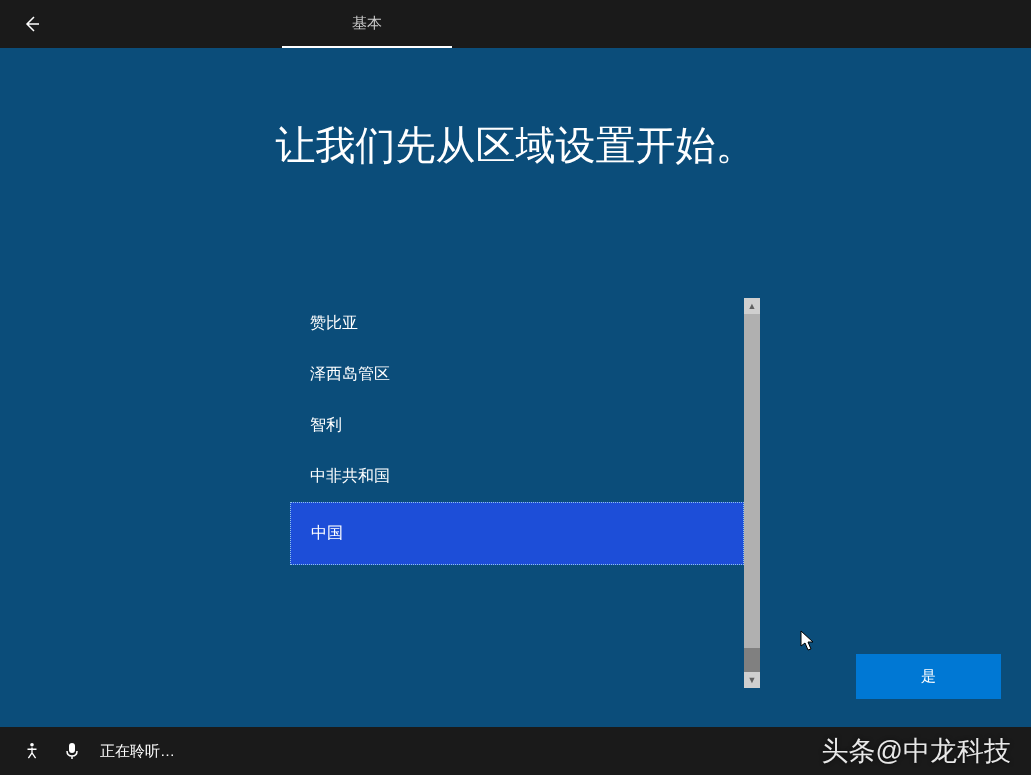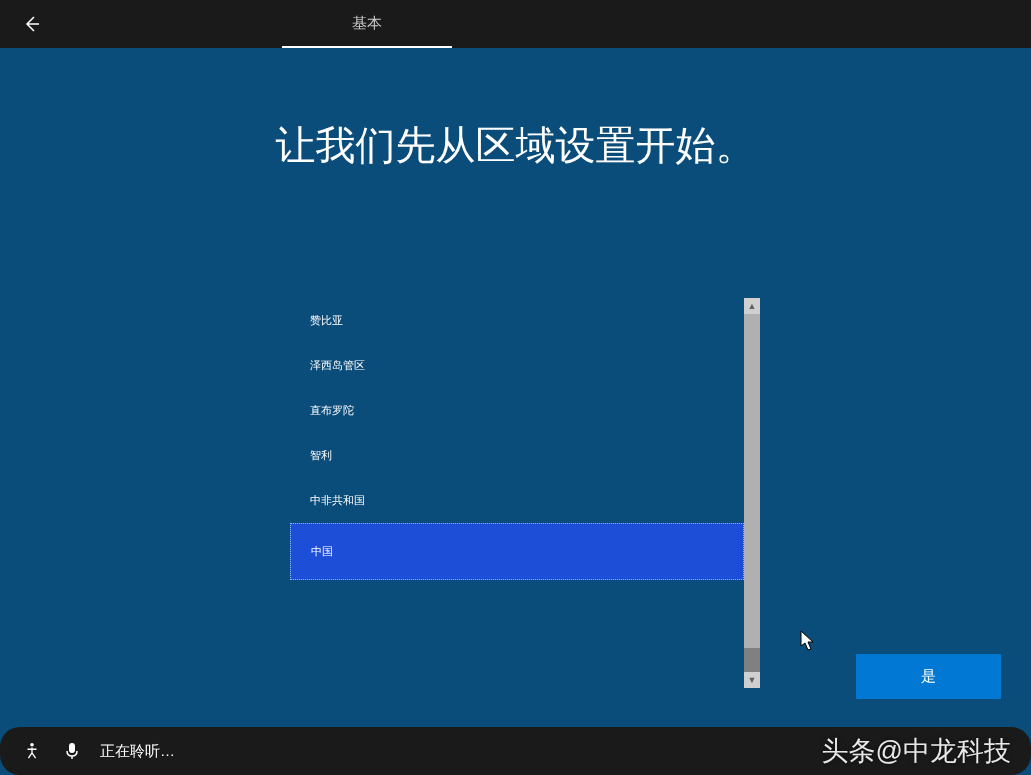--- a/index.html
+++ b/index.html
@@ -72,21 +72,21 @@
       height: 390px;
       display: flex;
     }
     .region-list {
       flex: 1;
       display: flex;
       flex-direction: column;
     }
     .region-item {
       padding: 15px 20px;
-      font-size: 11px;
+      font-size: 16px;
       color: #ffffff;
       cursor: pointer;
     }
     .region-item.selected {
       background: #1d4ed8;
       border: 1px dotted #8fc3e8;
       padding: 20px 20px;
     }
     .scrollbar {
       width: 16px;
@@ -147,21 +147,20 @@
     .bottom-bar {
       position: absolute;
       bottom: 0;
       left: 0;
       right: 0;
       height: 48px;
       background: #1a1a1a;
       display: flex;
       align-items: center;
       padding: 0 12px;
-      border-radius: 20px;
     }
     .bottom-icon {
       width: 40px;
       height: 48px;
       display: flex;
       align-items: center;
       justify-content: center;
       color: #ffffff;
       cursor: pointer;
     }
@@ -195,21 +194,20 @@
   </div>
 </div>
 
 <div class="main-content">
   <div class="page-title">让我们先从区域设置开始。</div>
 
   <div class="region-list-container">
     <div class="region-list">
       <div class="region-item">赞比亚</div>
       <div class="region-item">泽西岛管区</div>
-      <div class="region-item">直布罗陀</div>
       <div class="region-item">智利</div>
       <div class="region-item">中非共和国</div>
       <div class="region-item selected">中国</div>
     </div>
     <div class="scrollbar">
       <div class="scroll-arrow">
         <span>▲</span>
       </div>
       <div class="scroll-track">
         <div class="scroll-thumb"></div>

